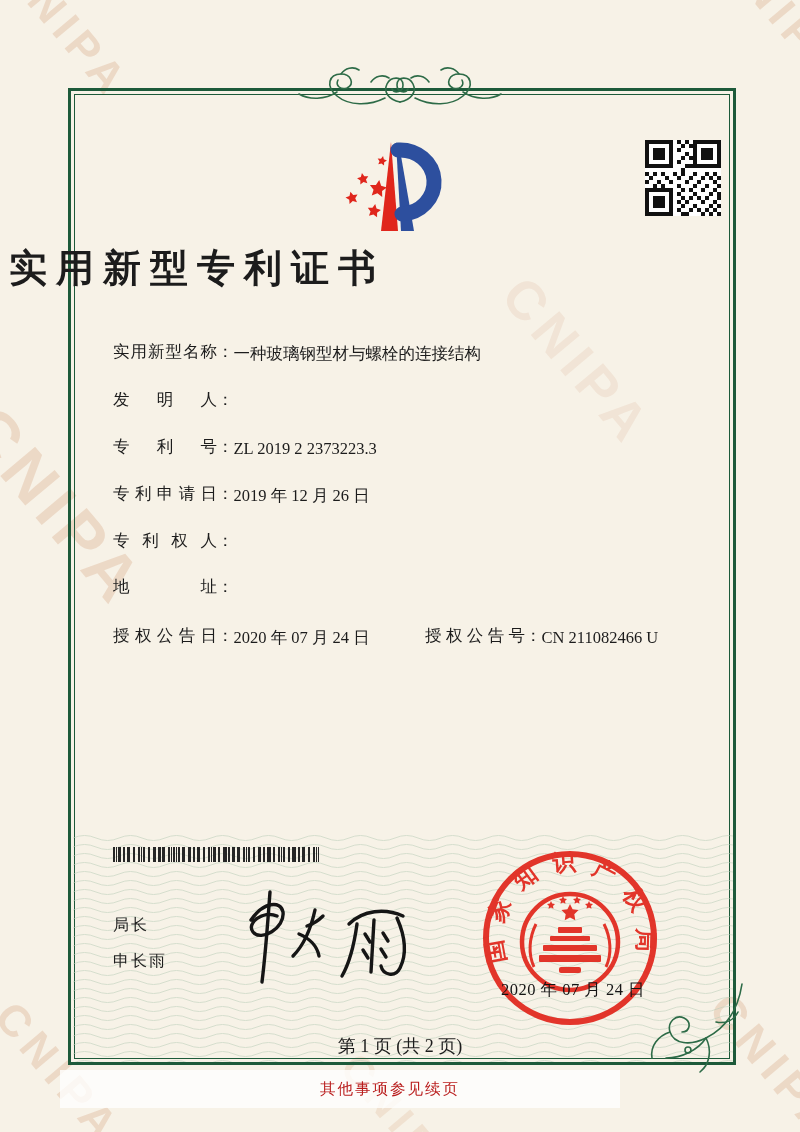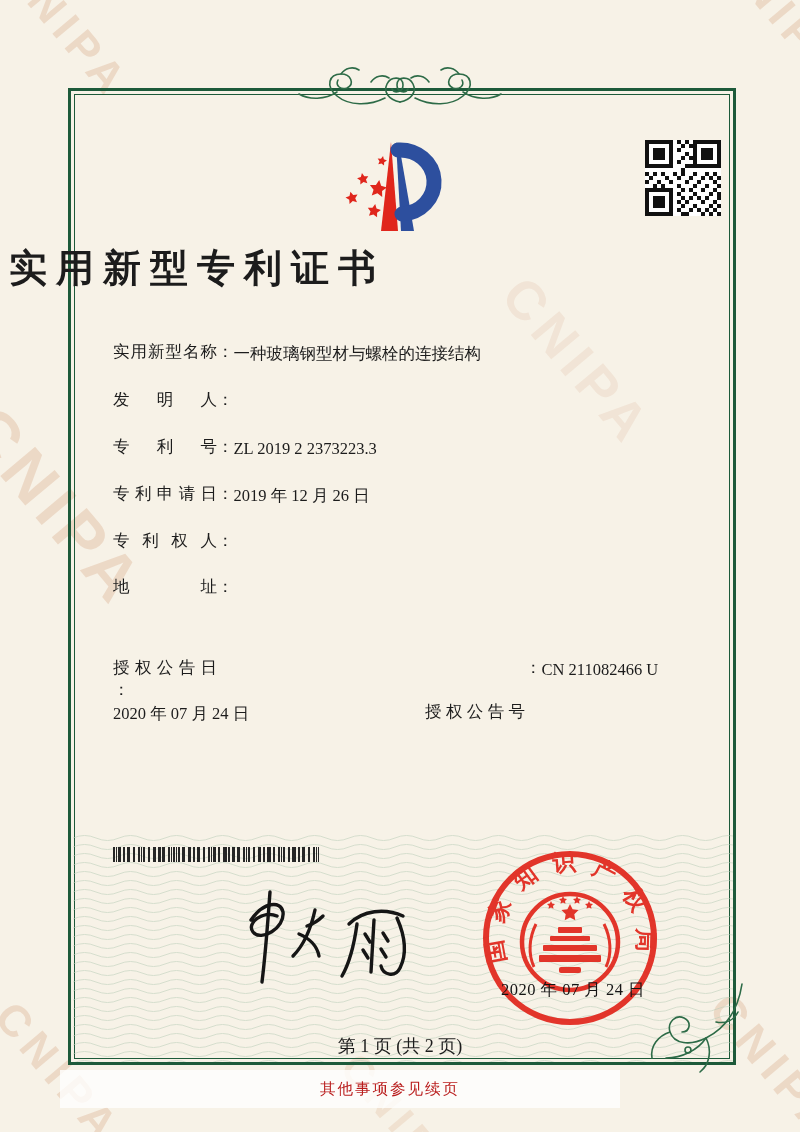--- a/index.html
+++ b/index.html
@@ -37,21 +37,21 @@
     position:absolute; left:0; right:0; top:243px; z-index:4;
     text-align:left; font-size:38px; font-weight:bold; letter-spacing:9px;
     padding-left:9px;
   }
   
   .field{ position:absolute; left:113px; z-index:4; font-size:16.5px; display:flex; align-items:flex-start; }
   .f-label{ display:inline-block; width:104px; text-align:justify; text-align-last:justify; flex:none; }
   .f-colon{ flex:none; }
   .f-value{ display:inline-block; max-width:468px; line-height:25px; }
   .grant-group2{ position:absolute; left:312px; top:0; display:flex; }
-  .grant-group2 .f-label{ width:100px;margin-top:44px; }
+  .grant-group2 .f-label{ width:100px; }
   
   .body-text{ position:absolute; left:100px; top:658px; width:616px; z-index:4;
     font-size:15.5px; line-height:24.2px; text-align:justify; }
   .body-text p{ margin:0; text-indent:2em; }
   
   .barcode{
     position:absolute; left:113px; top:847px; width:206px; height:15px; z-index:4;
     background:
       repeating-linear-gradient(90deg,#262626 0 2px,transparent 2px 5px),
       repeating-linear-gradient(90deg,#262626 0 1px,transparent 1px 7px),
@@ -248,34 +248,38 @@
       <span class="f-value">2019 年 12 月 26 日</span>
   </div>
   <div class="field" style="top:530px">
     <span class="f-label">专利权人</span>
       <span class="f-colon">：</span>
   </div>
   <div class="field" style="top:576px">
     <span class="f-label">地址</span>
       <span class="f-colon">：</span>
   </div>
-  <div class="field" style="top:657px; width:604px;flex-direction:column;">
+  <div class="field" style="top:625px; width:604px;">
     <span class="f-label">授权公告日</span>
       <span class="f-colon">：</span>
       <span class="f-value">2020 年 07 月 24 日</span>
     <span class="grant-group2">
       <span class="f-label">授权公告号</span>
         <span class="f-colon">：</span>
         <span class="f-value">CN 211082466 U</span>
     </span>
   </div>
 
 
   <div class="barcode"></div>
 
+  <div class="issuer">
+    <div>局长</div>
+    <div>申长雨</div>
+  </div>
 
   <svg class="signature" width="195" height="100" viewBox="0 0 195 100">
     <g stroke="#151515" fill="none" stroke-width="3.4" stroke-linecap="round" stroke-linejoin="round">
       <path d="M18,32 C30,14 48,12 50,24 C52,40 28,54 20,44 C13,35 30,22 44,28"></path>
       <path d="M37,4 C35,30 33,62 29,94"></path>
       <path d="M82,22 C78,40 72,56 60,68"></path>
       <path d="M66,46 C76,50 84,58 86,68"></path>
       <path d="M90,28 C85,33 80,36 74,38"></path>
       <path d="M116,36 C130,22 152,20 170,28"></path>
       <path d="M124,36 C121,58 117,74 109,88"></path>

